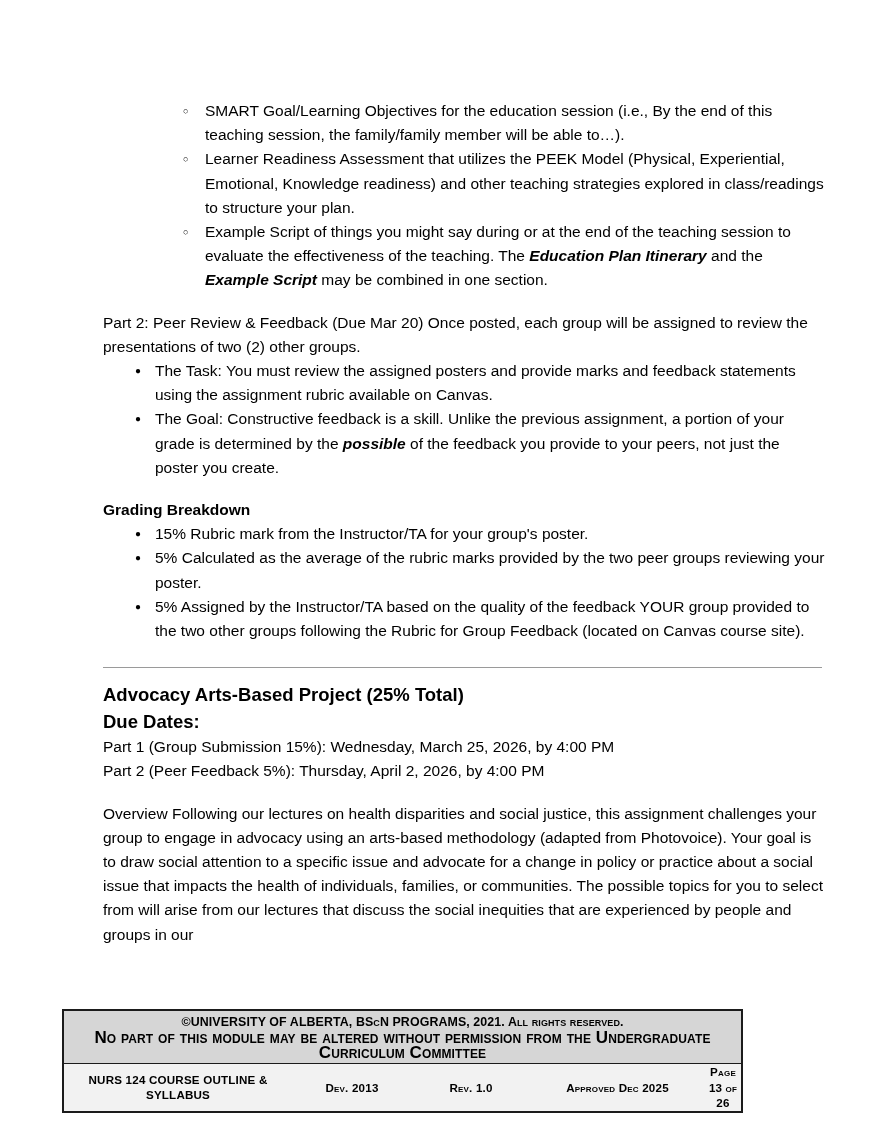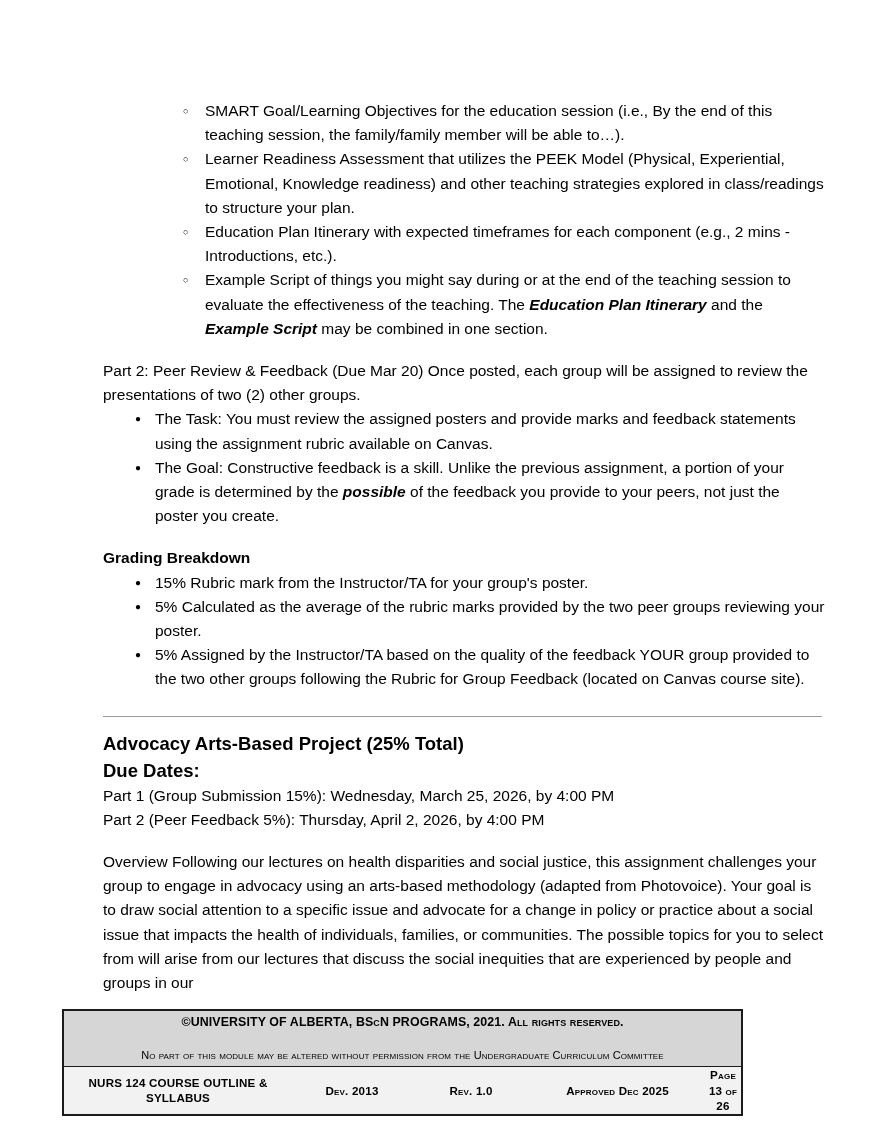--- a/index.html
+++ b/index.html
@@ -118,26 +118,25 @@
     padding: 3px 0 3px 0;
   }
   .footer-line1 {
     font-size: 12.4px;
     font-weight: bold;
     font-variant: small-caps;
     line-height: 16px;
     letter-spacing: 0.1px;
   }
   .footer-line2 {
-    font-size: 11px;
-    font-weight: normal;
+    font-size: 17px;
+    font-weight: bold;
     font-variant: small-caps;
     line-height: 15px;
     letter-spacing: 0.1px;
-    margin-top: 18px;
   }
   .footer-bottom {
     display: flex;
     align-items: center;
     border-top: 1.6px solid #1b1b1b;
     background: #f2f2f2;
     min-height: 38px;
   }
   .fcell {
     font-size: 11.6px;
@@ -159,23 +158,20 @@
 <div class="page">
 
   <div class="content">
 
     <ul class="lvl2">
       <li>
         <b>SMART Goal/Learning Objectives</b><span> for the education session (i.e., By the end of this teaching session, the family/family member will be able to…).</span>
       </li>
       <li>
         <b>Learner Readiness Assessment</b><span> that utilizes the </span><b>PEEK Model</b><span> (Physical, Experiential, Emotional, Knowledge readiness) and other teaching strategies explored in class/readings to structure your plan.</span>
-      </li>
-      <li>
-        <b>Education Plan Itinerary</b><span> with expected timeframes for each component (e.g., 2 mins - Introductions, etc.).</span>
       </li>
       <li>
         <b>Example Script</b><span> of things you might say during or at the end of the teaching session to evaluate the effectiveness of the teaching. The </span><span class="bi">Education Plan Itinerary</span><span> and the </span><span class="bi">Example Script</span><span> may be combined in one section.</span>
       </li>
     </ul>
 
     <div class="spacer-md"></div>
 
     <p class="para">
       <b>Part 2: Peer Review &amp; Feedback (Due Mar 20)</b><span> Once posted, each group will be assigned to review the presentations of </span><b>two (2)</b><span> other groups.</span>

